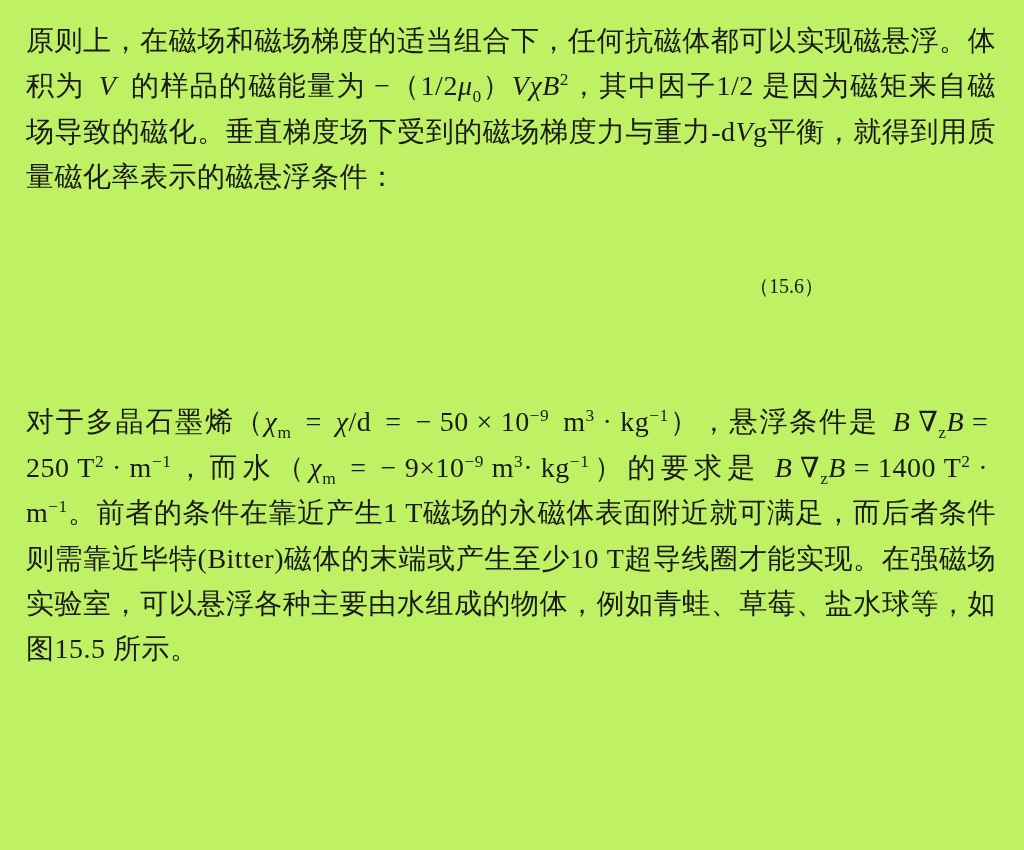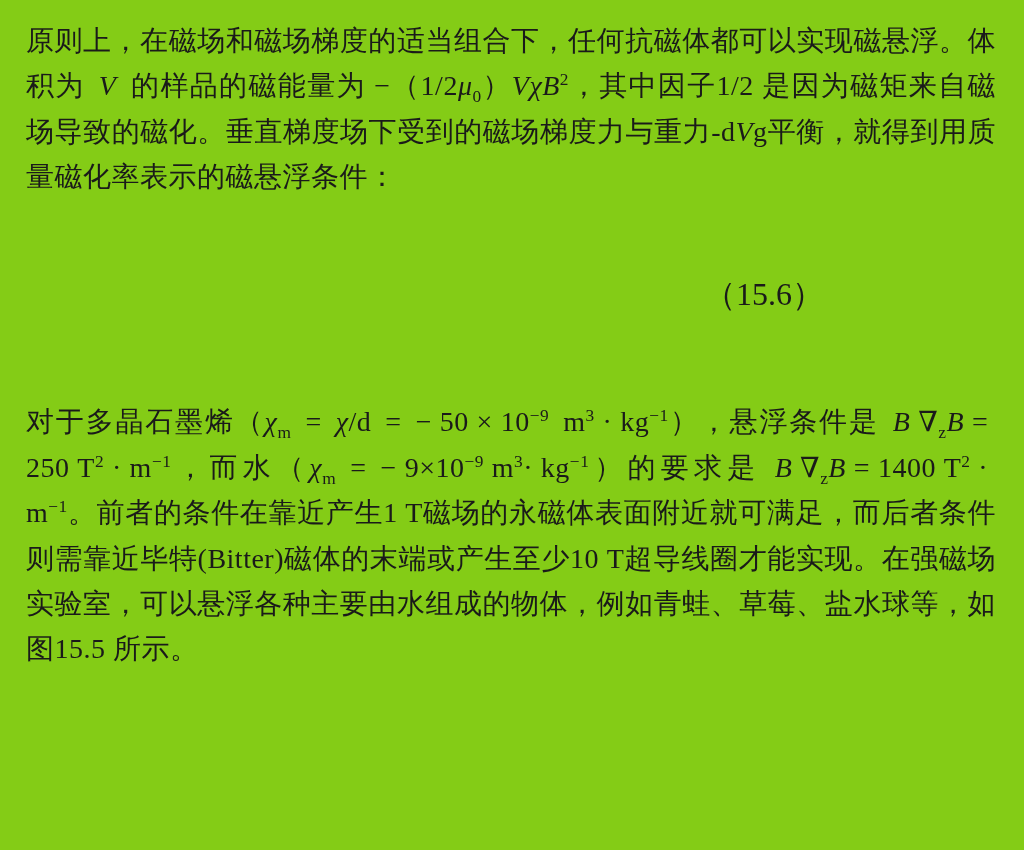--- a/index.html
+++ b/index.html
@@ -12,21 +12,21 @@
     background: #f7f6f4;
     font-family: "Liberation Serif", "DejaVu Serif", serif;
     color: #1a1a1a;
     overflow: hidden;
   }
   .page {
     box-sizing: border-box;
     width: 1024px;
     height: 850px;
     padding: 18px 28px 0 26px;
-    background: #84cc16;
+    background: #bef264;
   }
   .para {
     font-size: 28px;
     line-height: 1.62;
     text-align: justify;
     text-justify: inter-ideograph;
     letter-spacing: 0.5px;
     margin: 0;
   }
   .para-1 {
@@ -42,21 +42,21 @@
     left: 180px;
     top: 0;
     font-size: 30px;
     letter-spacing: 1px;
     white-space: nowrap;
   }
   .eq-num {
     position: absolute;
     right: 172px;
     top: 0;
-    font-size: 32px;
+    font-size: 20px;
     white-space: nowrap;
   }
   .para-2 {
     margin-top: 12px;
   }
   i.v {
     font-style: italic;
     font-family: "Liberation Serif", "DejaVu Serif", serif;
   }
   .mi {

